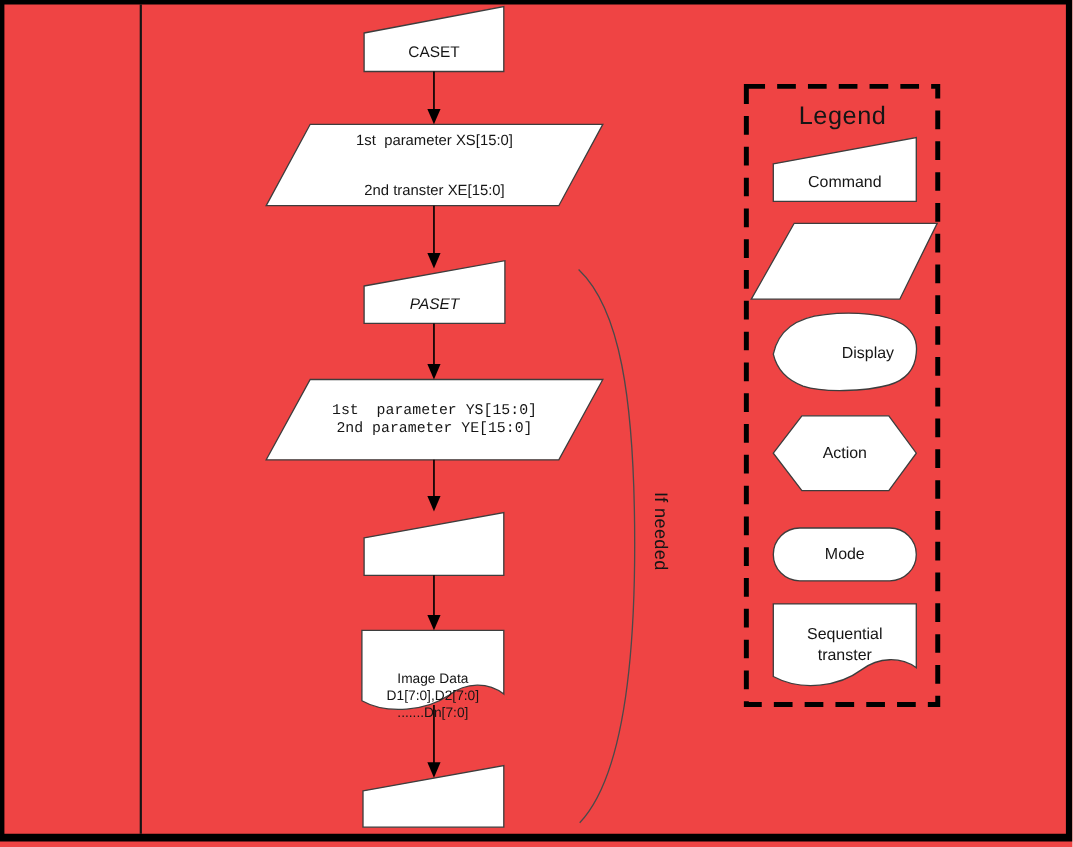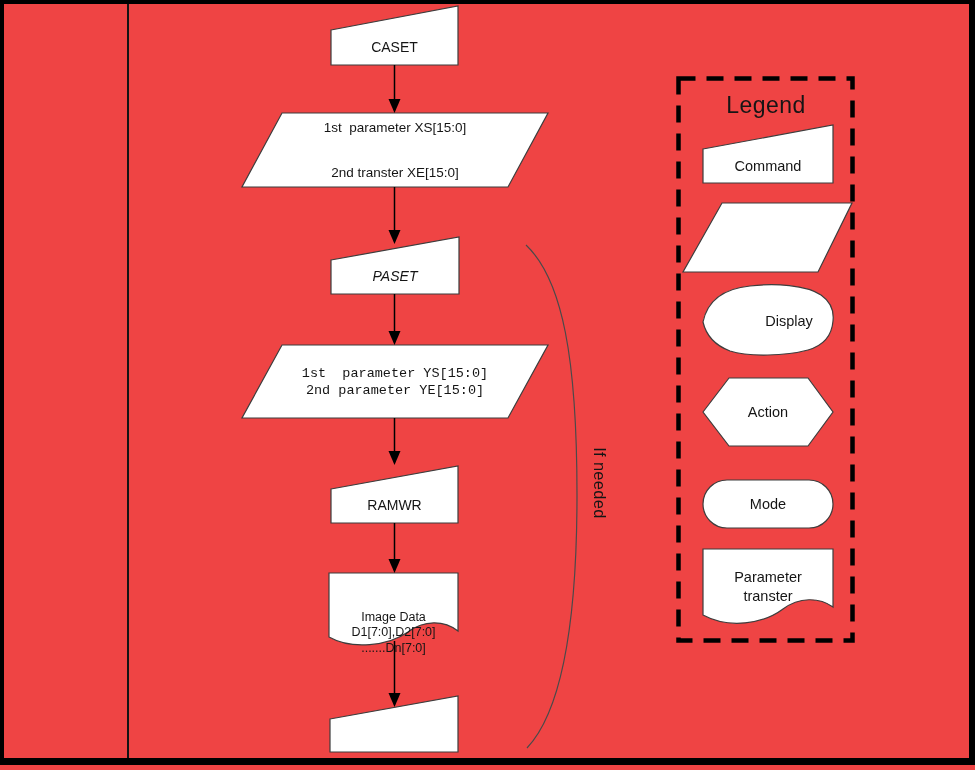--- a/index.html
+++ b/index.html
@@ -95,21 +95,20 @@
     <div>2nd transter XE[15:0]</div>
   </div>
 
   <div class="lbl node-lbl" style="left:331px;top:258px;width:128px;height:36px;font-style:italic;">PASET</div>
 
   <div class="lbl param-lbl" style="left:242px;top:345px;width:306px;height:73px;font-family:Liberation Mono, monospace;">
     <div>1st  parameter YS[15:0]</div>
     <div>2nd parameter YE[15:0]</div>
   </div>
 
-  <div class="lbl node-lbl" style="left:331px;top:487px;width:127px;height:36px;">RAMWR</div>
 
   <div class="lbl doc-lbl" style="left:329px;top:574px;width:129px;height:62px;margin-top:28px;">
     <div>Image Data</div>
     <div>D1[7:0],D2[7:0]</div>
     <div>.......Dn[7:0]</div>
   </div>
 
 
   <div class="lbl" id="t-ifneeded" style="left:554px;top:473px;width:92px;height:20px;">If needed</div>
 
@@ -118,17 +117,17 @@
   <div class="lbl" id="t-legend-title" style="left:679px;top:90px;width:174px;height:30px;">Legend</div>
 
 
   <div class="lbl legend-lbl" style="left:724px;top:307px;width:130px;height:28px;">Display</div>
 
   <div class="lbl legend-lbl" style="left:703px;top:398px;width:130px;height:28px;">Action</div>
 
   <div class="lbl legend-lbl" style="left:703px;top:490px;width:130px;height:28px;">Mode</div>
 
   <div class="lbl legend-lbl" style="left:703px;top:563px;width:130px;height:48px;">
-    <div>Parameter</div>
+    <div>Sequential</div>
     <div>transter</div>
   </div>
 
 </div>
 
 </body></html>

